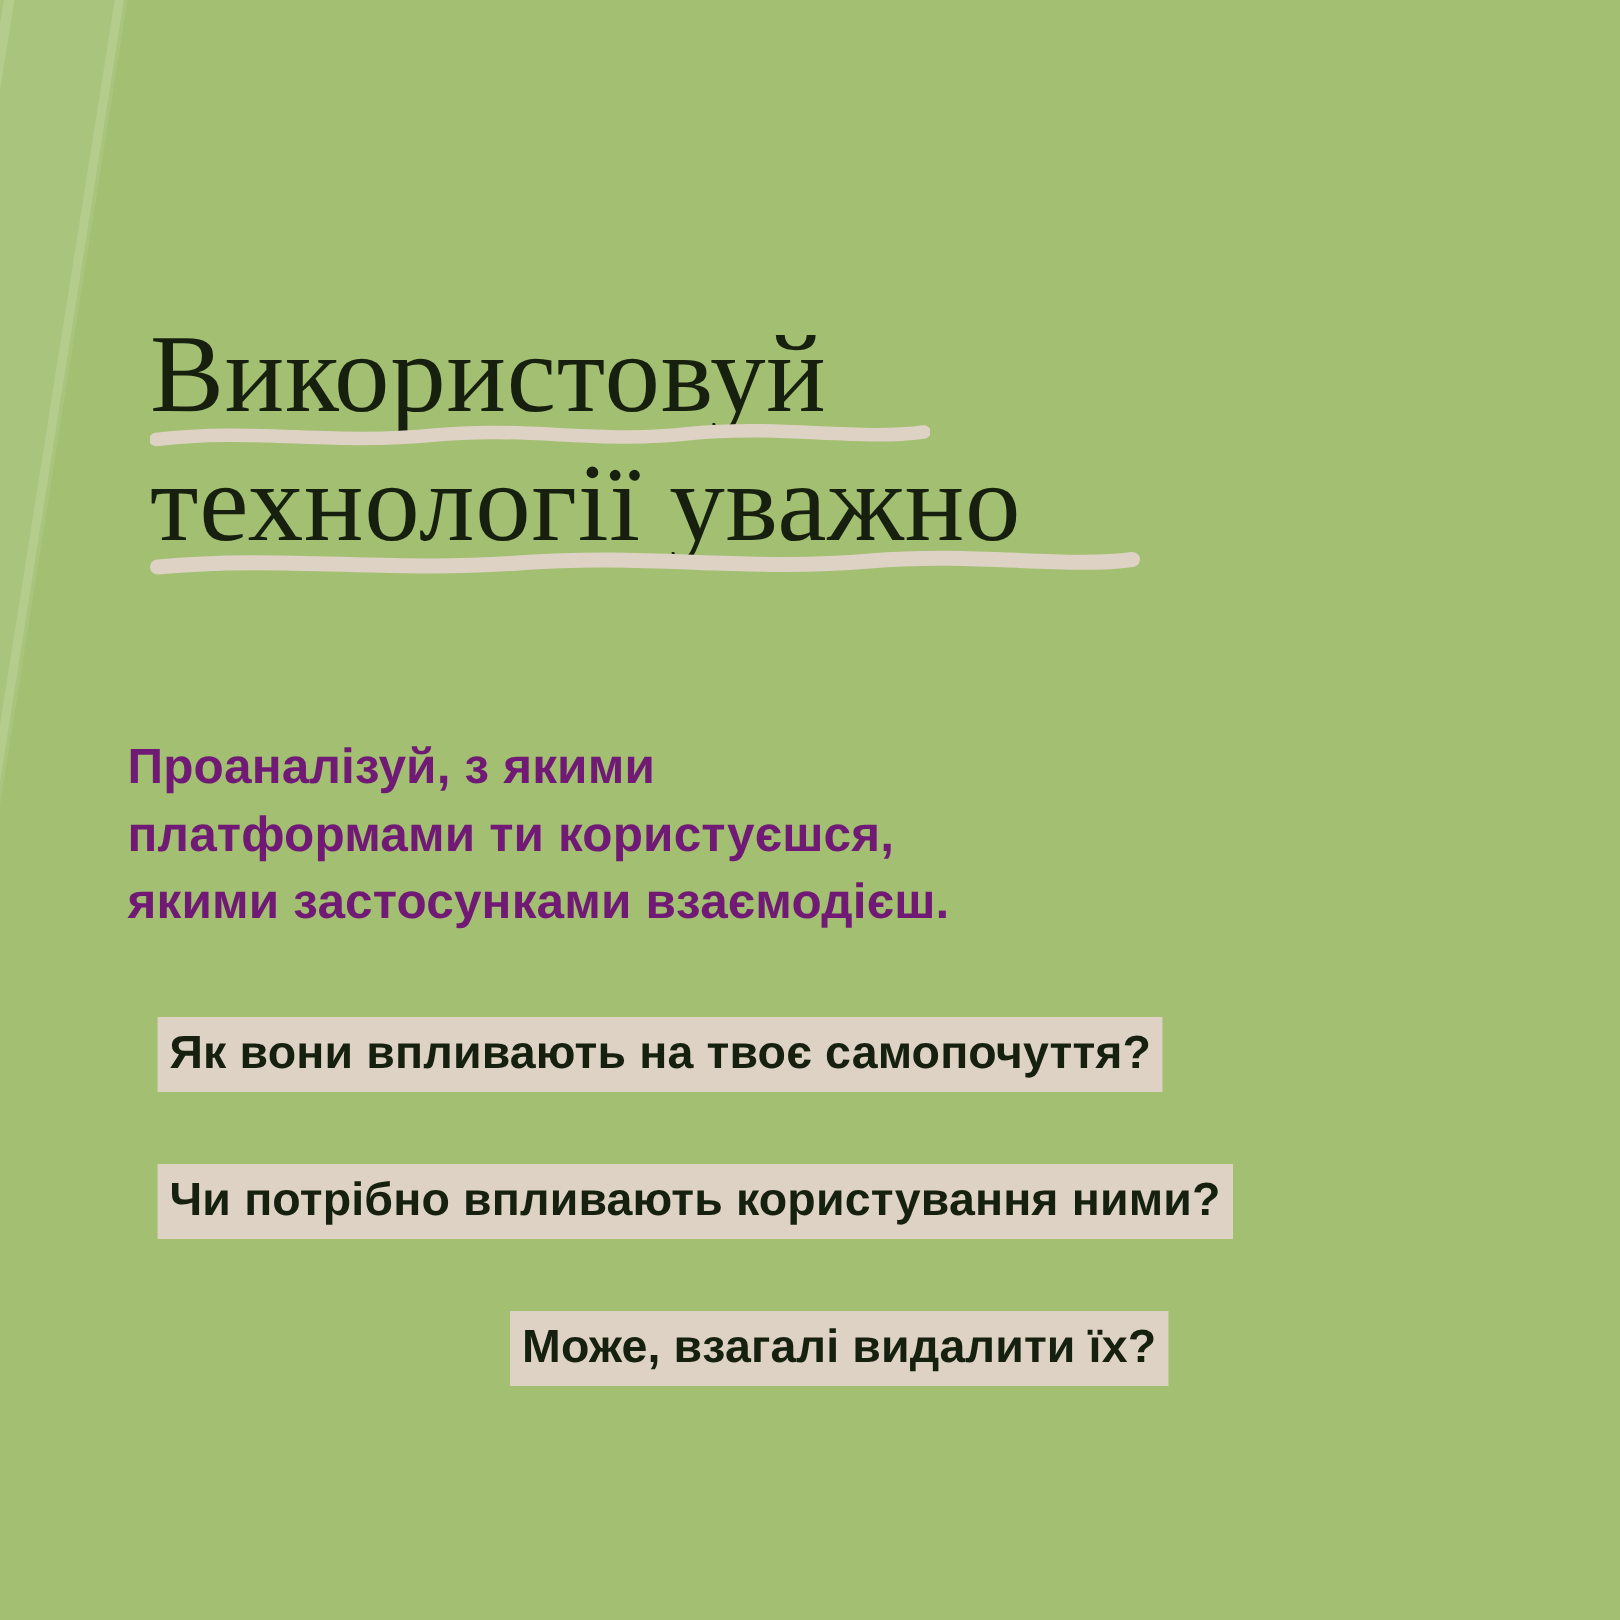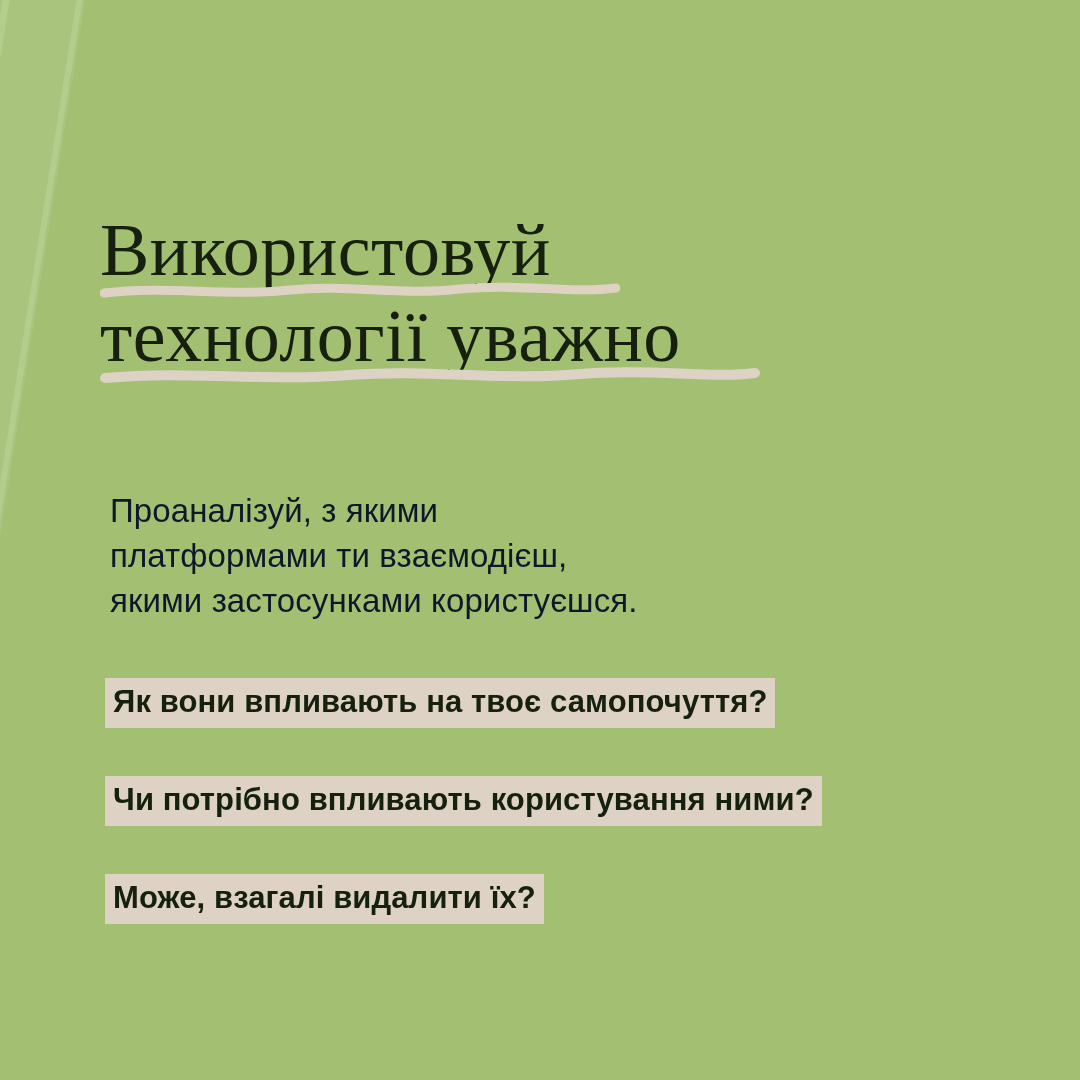--- a/index.html
+++ b/index.html
@@ -91,27 +91,27 @@
     height: 22px;
   }
   .squiggle-2 {
     top: 70px;
     width: 660px;
     height: 24px;
   }
 
   .paragraph {
     position: absolute;
-    left: 110px;
+    left: 85px;
     top: 488px;
     width: 780px;
     font-size: 33px;
     line-height: 45px;
-    color: #0f172a;
-    font-weight: 400;
+    color: #701a75;
+    font-weight: 700;
     letter-spacing: 0.1px;
   }
 
   .questions {
     position: absolute;
     left: 94px;
     top: 678px;
     width: 920px;
   }
   .question {
@@ -124,20 +124,21 @@
     padding: 3px 8px 5px 8px;
     letter-spacing: 0.1px;
     white-space: nowrap;
     margin-left: 11px;
   }
   .q-row {
     margin-bottom: 48px;
   }
   .q-row:last-child {
     margin-bottom: 0;
+    text-align: center;
   }
 </style>
 </head>
 <body>
 
 <div class="slide">
 
   <div class="diagonal-band"></div>
   <div class="diagonal-line-a"></div>
   <div class="diagonal-line-b"></div>
@@ -157,22 +158,22 @@
         <span>технології уважно</span>
         <svg class="squiggle squiggle-2" viewBox="0 0 660 24" preserveAspectRatio="none">
           <path d="M5,14 C90,6 160,18 250,11 C330,5 400,17 480,10 C550,4 610,15 655,9" fill="none" stroke="#ddd2c3" stroke-width="10" stroke-linecap="round"></path>
         </svg>
       </div>
 
     </div>
 
     <div class="paragraph">
       <div>Проаналізуй, з якими</div>
-      <div>платформами ти взаємодієш,</div>
-      <div>якими застосунками користуєшся.</div>
+      <div>платформами ти користуєшся,</div>
+      <div>якими застосунками взаємодієш.</div>
     </div>
 
     <div class="questions">
       <div class="q-row">
         <span class="question">Як вони впливають на твоє самопочуття?</span>
       </div>
       <div class="q-row">
         <span class="question">Чи потрібно впливають користування ними?</span>
       </div>
       <div class="q-row">

